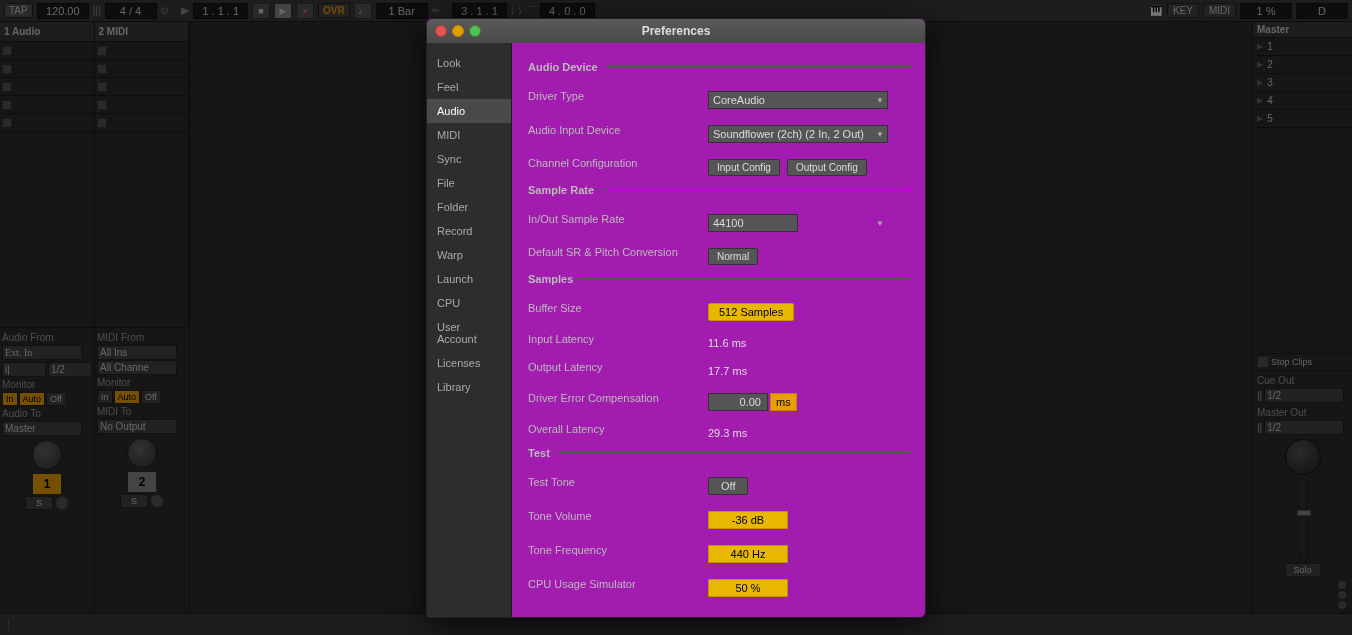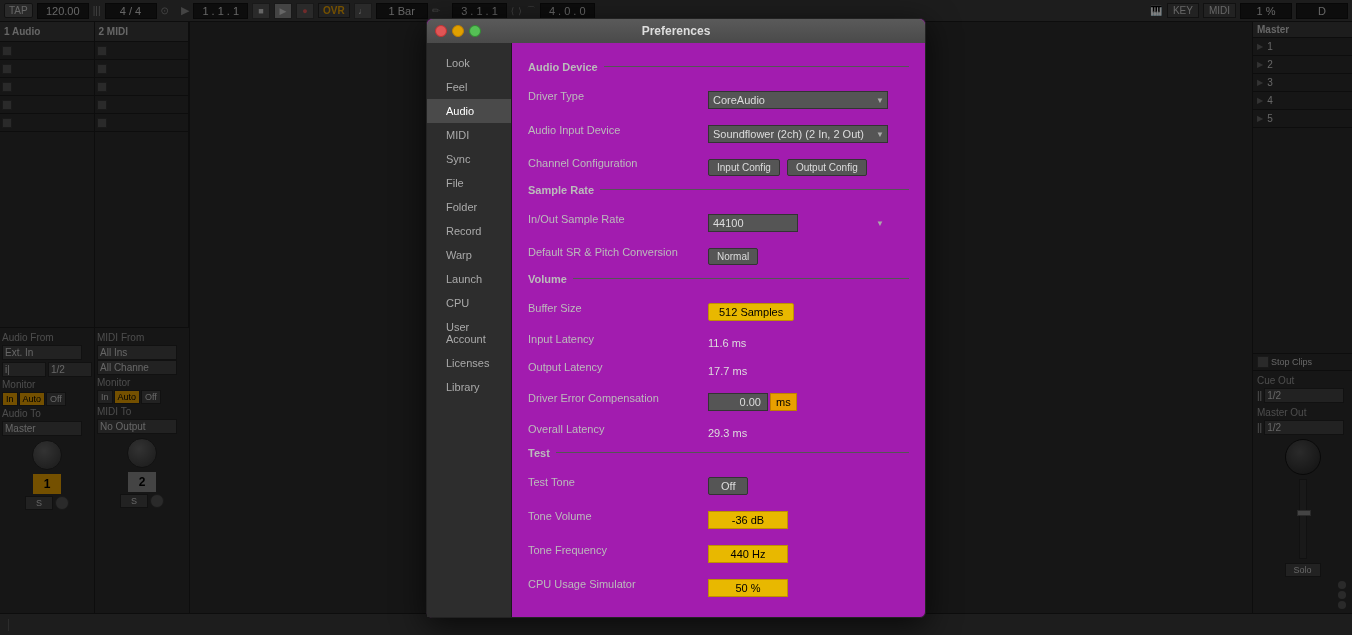--- a/index.html
+++ b/index.html
@@ -398,21 +398,21 @@
       display: flex;
       flex: 1;
     }
     .modal-sidebar {
       width: 85px;
       background: #2d2d2d;
       border-right: 1px solid #1a1a1a;
       padding: 8px 0;
     }
     .modal-nav-item {
-      padding: 6px 19px;
+      padding: 6px 10px;
       color: #aaa;
       font-size: 11px;
       cursor: pointer;
     }
     .modal-nav-item.active {
       background: #4a4a4a;
       color: #fff;
     }
     .modal-content {
       flex: 1;
@@ -621,21 +621,21 @@
       </div>
     </div>
 
     <div style="display:flex;flex:1;border-top:1px solid #1a1a1a;">
 
       <div style="flex:1;border-right:1px solid #1a1a1a;padding:4px 2px;">
         <div class="control-row">
           <span class="control-label">Audio From</span>
         </div>
         <div class="control-row">
-          <div class="mini-select" style="width:100%;">Ext. In</div>
+          <div class="mini-select" style="width:100%;font-family:Liberation Serif, serif;">Ext. In</div>
         </div>
         <div class="control-row">
           <div class="mini-select" style="width:30px;">i|</div>
           <div class="mini-select" style="width:30px;">1/2</div>
         </div>
         <div class="control-row">
           <span class="control-label">Monitor</span>
         </div>
         <div class="monitor-btns">
           <button class="mini-btn active">In</button>
@@ -835,21 +835,21 @@
         </div>
 
         <div class="pref-row">
           <span class="pref-label">Default SR &amp; Pitch Conversion</span>
           <div class="pref-control">
             <button class="normal-btn">Normal</button>
           </div>
         </div>
 
         <div class="section-header">
-          <span class="section-title">Volume</span>
+          <span class="section-title">Samples</span>
           <div class="section-line"></div>
         </div>
 
         <div class="pref-row">
           <span class="pref-label">Buffer Size</span>
           <div class="pref-control">
             <button class="buffer-btn">512 Samples</button>
           </div>
         </div>
 

